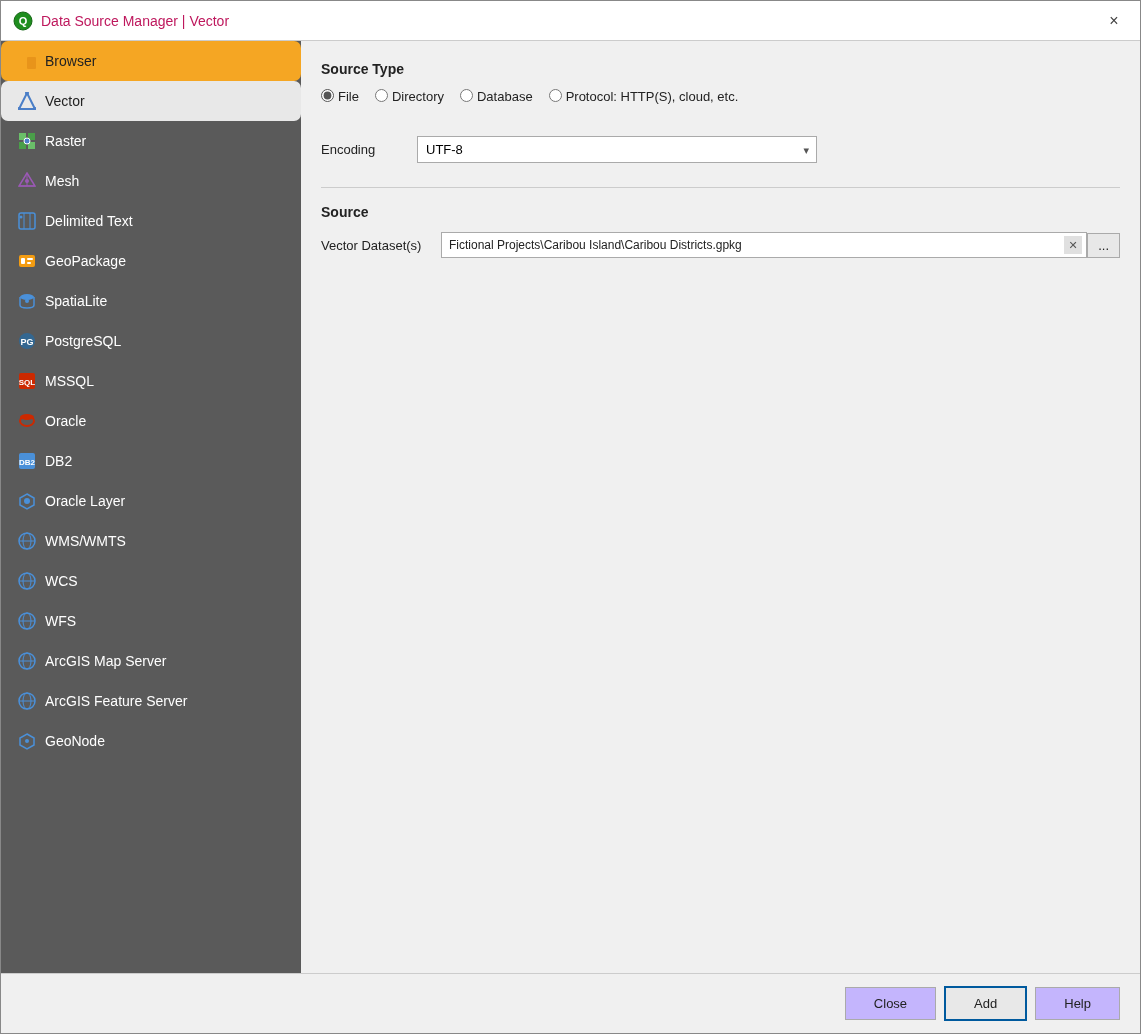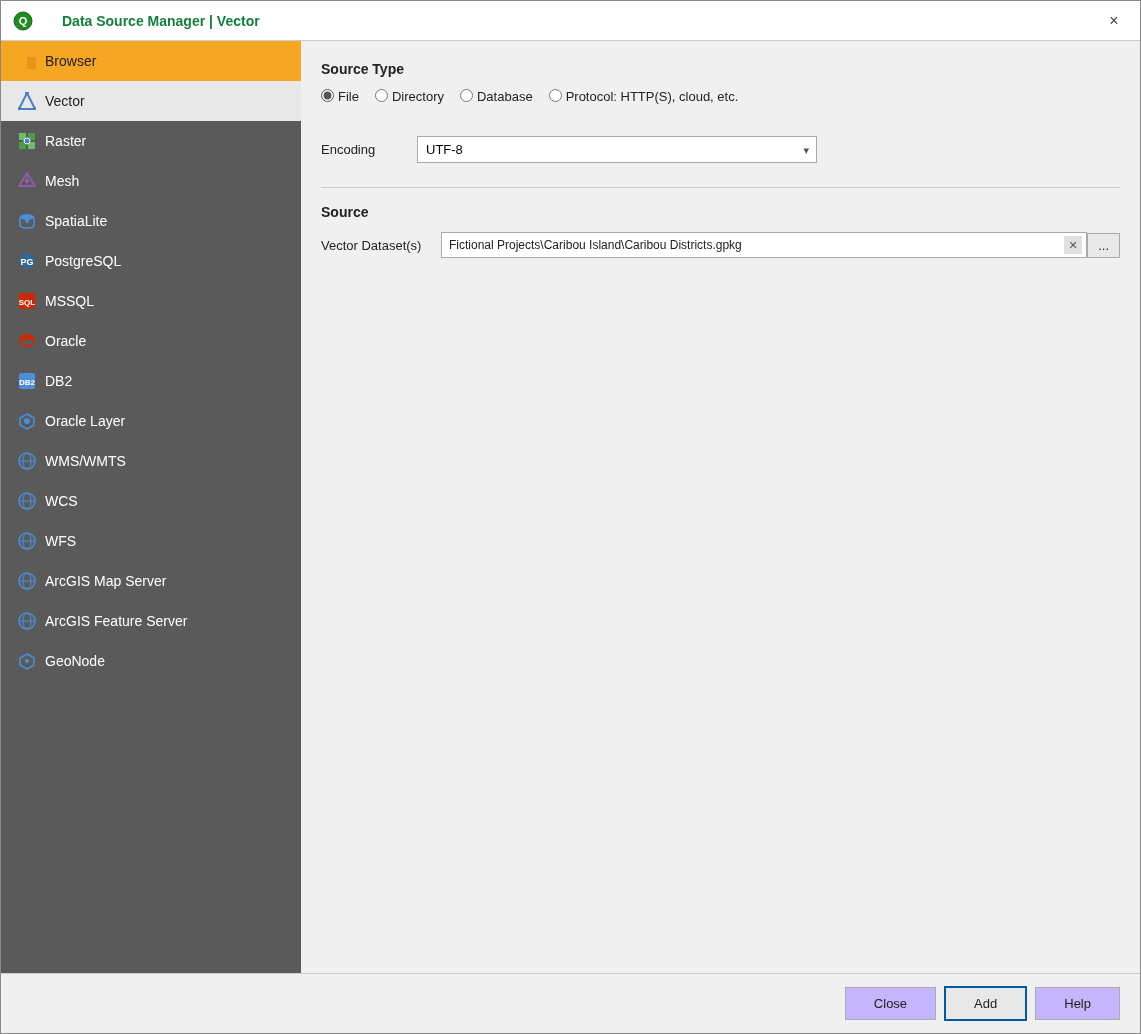--- a/index.html
+++ b/index.html
@@ -37,23 +37,22 @@
     }
     .title-bar-icon {
       width: 20px;
       height: 20px;
       display: flex;
       align-items: center;
       justify-content: center;
     }
     .title-bar-text {
       font-size: 14px;
-      font-weight: bold;
-      color: #15803d;
-      margin-left: 21px;
+      font-weight: normal;
+      color: #be185d;
     }
     .close-btn {
       width: 28px;
       height: 28px;
       border: none;
       background: transparent;
       font-size: 16px;
       cursor: pointer;
       display: flex;
       align-items: center;
@@ -73,20 +72,21 @@
       overflow-y: auto;
     }
     .sidebar-item {
       display: flex;
       align-items: center;
       gap: 8px;
       padding: 10px 16px;
       color: #ffffff;
       cursor: pointer;
       font-size: 14px;
+      border-radius: 7px;
     }
     .sidebar-item.active { background: #e8e8e8; color: #222; }
     .sidebar-item.browser-item { background: #f5a623; color: #222; }
     .sidebar-icon {
       width: 20px;
       height: 20px;
       display: flex;
       align-items: center;
       justify-content: center;
       font-size: 14px;
@@ -294,21 +294,43 @@
           <svg width="18" height="18" viewBox="0 0 18 18">
             <polygon points="9,1 17,14 1,14" fill="none" stroke="#9b59b6" stroke-width="1.5"></polygon>
             <line x1="9" y1="1" x2="9" y2="14" stroke="#9b59b6" stroke-width="1"></line>
             <line x1="1" y1="14" x2="17" y2="14" stroke="#9b59b6" stroke-width="1"></line>
             <circle cx="9" cy="9" r="2" fill="#9b59b6"></circle>
           </svg>
         </div>
         <span class="sidebar-label">Mesh</span>
       </div>
 
-
+      <div class="sidebar-item">
+        <div class="sidebar-icon">
+          <svg width="18" height="18" viewBox="0 0 18 18">
+            <rect x="1" y="1" width="16" height="16" rx="2" fill="none" stroke="#4a90d9" stroke-width="1.5"></rect>
+            <line x1="6" y1="1" x2="6" y2="17" stroke="#4a90d9" stroke-width="1"></line>
+            <line x1="12" y1="1" x2="12" y2="17" stroke="#4a90d9" stroke-width="1"></line>
+            <circle cx="3" cy="5" r="1.5" fill="#4a90d9"></circle>
+          </svg>
+        </div>
+        <span class="sidebar-label">Delimited Text</span>
+      </div>
+
+      <div class="sidebar-item">
+        <div class="sidebar-icon">
+          <svg width="18" height="18" viewBox="0 0 18 18">
+            <rect x="1" y="3" width="16" height="12" rx="2" fill="#f39c12"></rect>
+            <rect x="3" y="6" width="4" height="6" fill="white" rx="1"></rect>
+            <rect x="9" y="6" width="6" height="2" fill="white" rx="1"></rect>
+            <rect x="9" y="10" width="4" height="2" fill="white" rx="1"></rect>
+          </svg>
+        </div>
+        <span class="sidebar-label">GeoPackage</span>
+      </div>
 
       <div class="sidebar-item">
         <div class="sidebar-icon">
           <svg width="18" height="18" viewBox="0 0 18 18">
             <ellipse cx="9" cy="5" rx="7" ry="3" fill="#4a90d9"></ellipse>
             <path d="M2,5 L2,13 Q2,16 9,16 Q16,16 16,13 L16,5" fill="none" stroke="#4a90d9" stroke-width="1.5"></path>
             <circle cx="9" cy="9" r="2" fill="#4a90d9"></circle>
           </svg>
         </div>
         <span class="sidebar-label">SpatiaLite</span>

